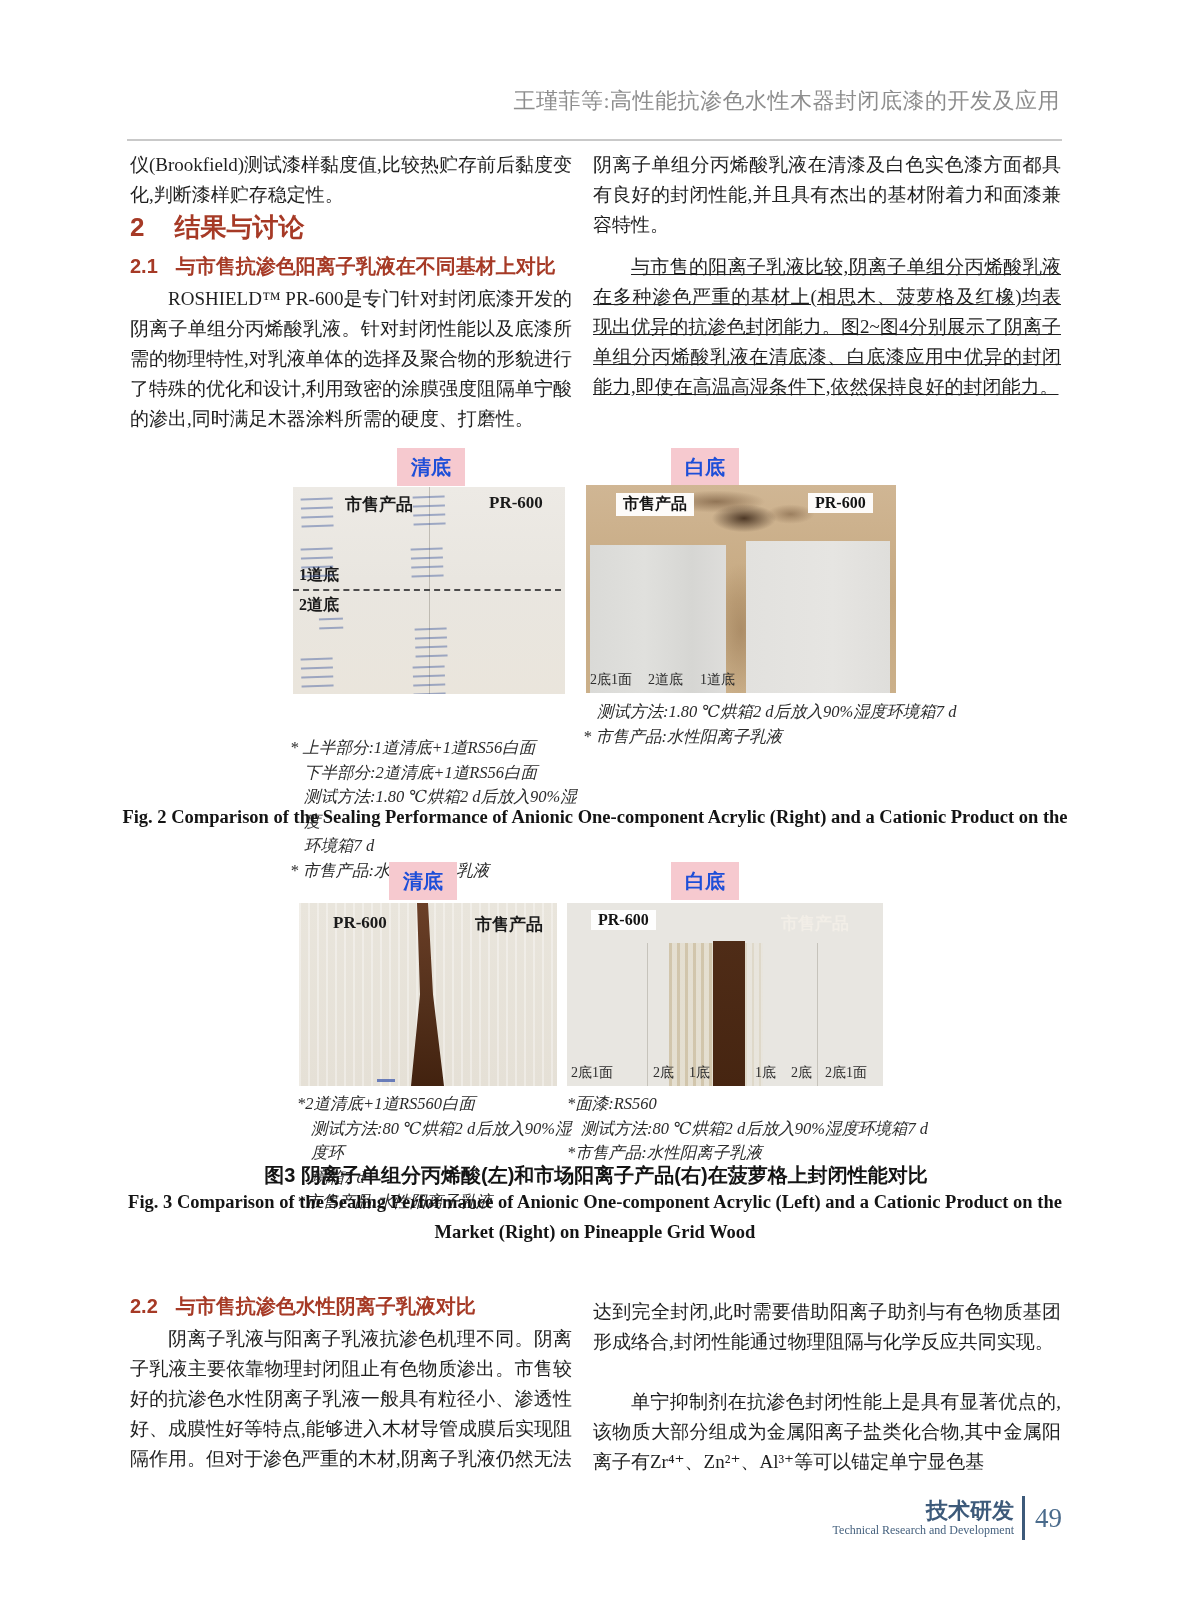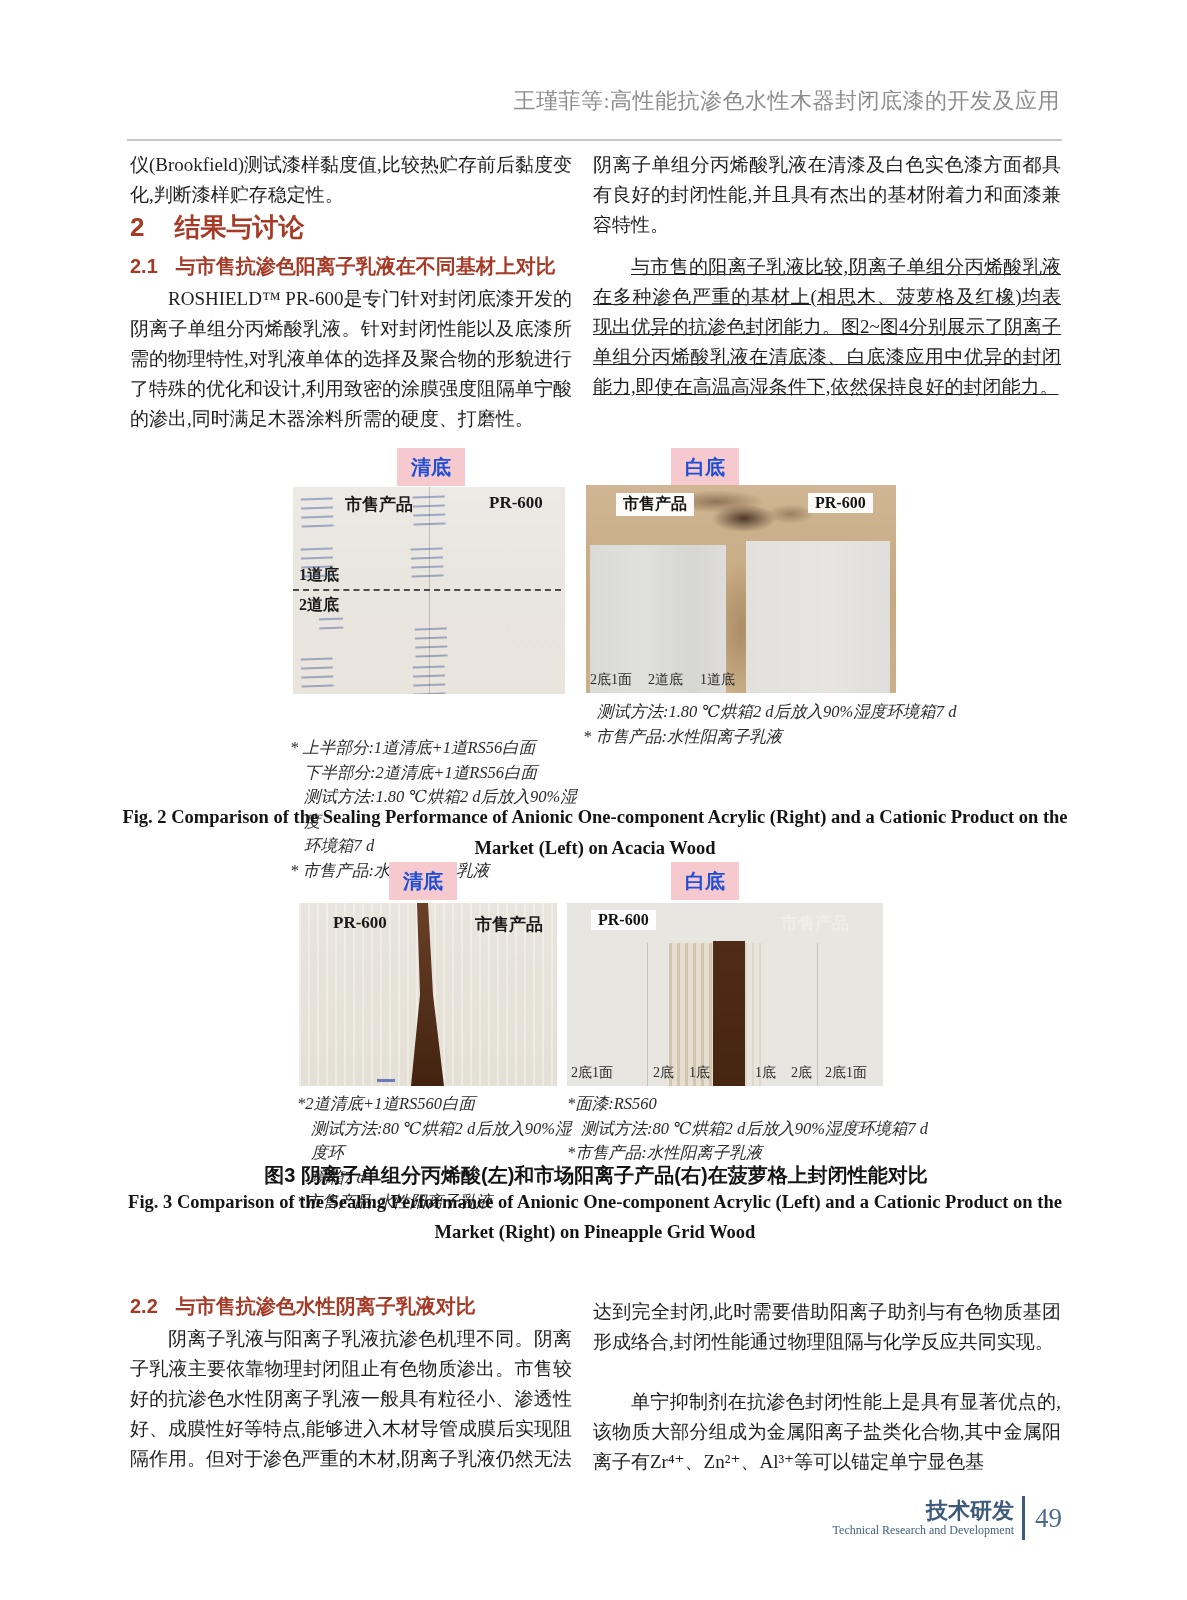--- a/index.html
+++ b/index.html
@@ -157,21 +157,20 @@
     <div class="ind">测试方法:1.80 ℃烘箱2 d后放入90%湿度</div>
     <div class="ind">环境箱7 d</div>
     <div>* 市售产品:水性阳离子乳液</div>
   </div>
   <div class="notes" style="left:583px;top:700px;width:500px;">
     <div class="ind">测试方法:1.80 ℃烘箱2 d后放入90%湿度环境箱7 d</div>
     <div>* 市售产品:水性阳离子乳液</div>
   </div>
 
   <div class="cap-en" style="top:807px;">Fig. 2  Comparison of the Sealing Performance of Anionic One-component Acrylic (Right) and a Cationic Product on the</div>
-  <div class="cap-en" style="top:838px;">Market (Left) on Acacia Wood</div>
 
   <div class="pink-badge" style="left:389px;top:862px;">清底</div>
   <div class="pink-badge" style="left:671px;top:862px;">白底</div>
 
   <div class="photo f3l">
     <div class="strip"></div>
     <span class="ph-label" style="left:34px;top:10px;">PR-600</span>
     <span class="ph-label" style="right:14px;top:10px;">市售产品</span>
     <div class="bluemark"></div>
   </div>

